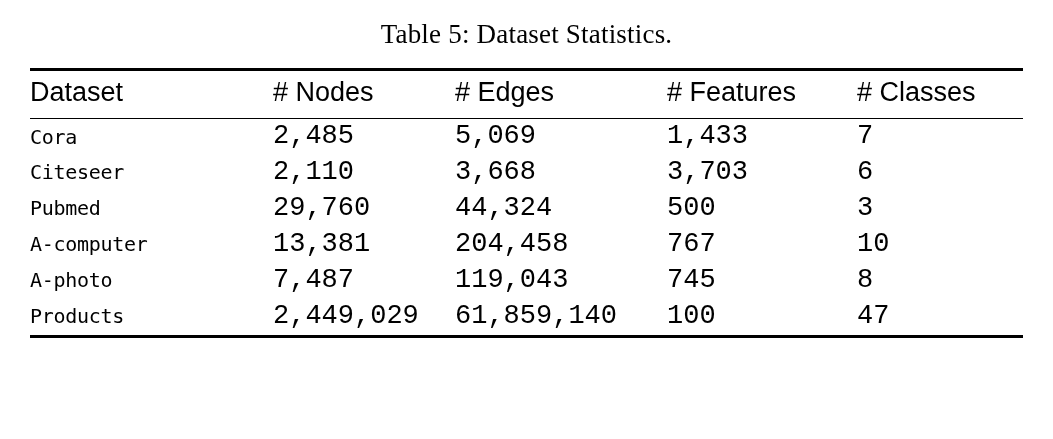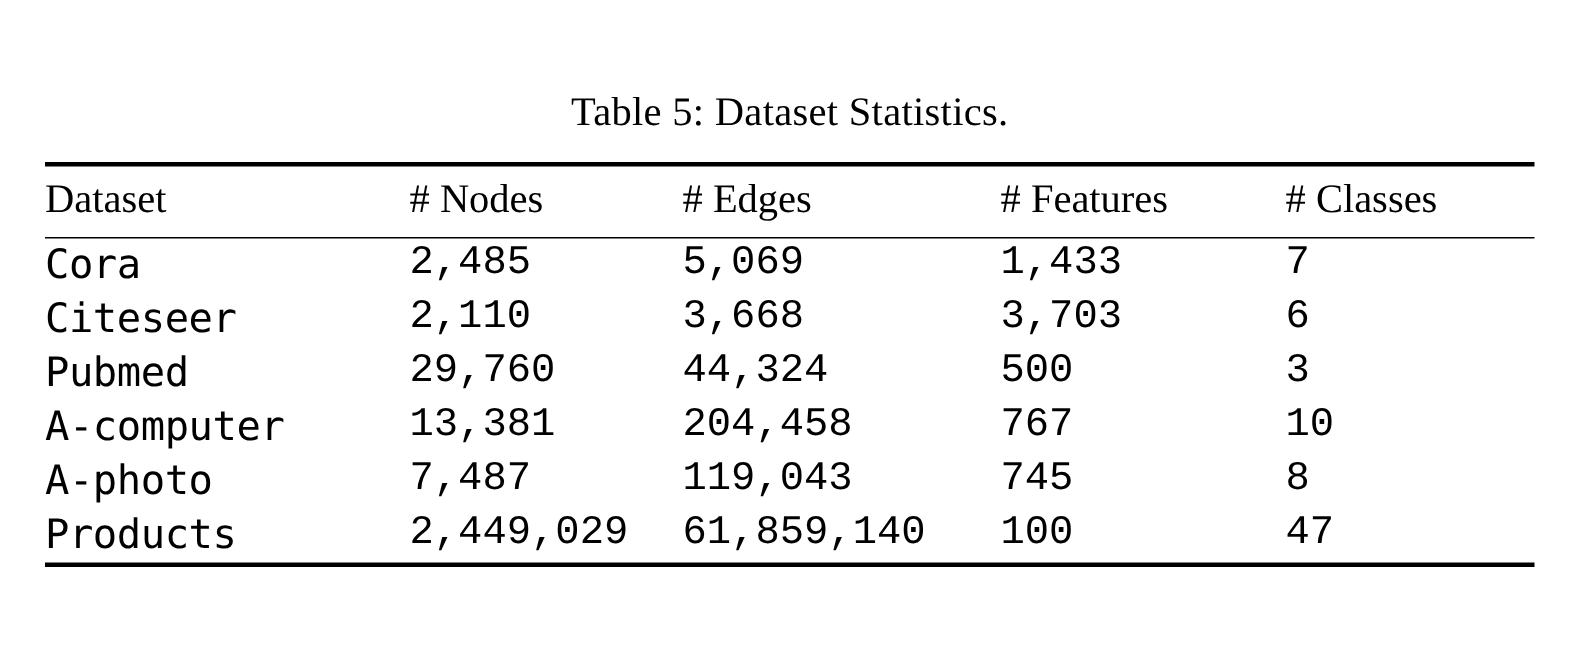--- a/index.html
+++ b/index.html
@@ -12,55 +12,54 @@
     height: 439px;
     font-family: "Liberation Serif", serif;
     color: #000000;
     overflow: hidden;
   }
   .page {
     position: relative;
     width: 1053px;
     height: 326px;
     box-sizing: border-box;
-    margin-top: 40px;
   }
   .caption {
     text-align: center;
     font-family: "Liberation Serif", serif;
     font-size: 27px;
     line-height: 1.2;
     padding-top: 18px;
     letter-spacing: 0.2px;
   }
   .table-wrap {
     margin: 18px 30px 0 30px;
   }
   table.stats {
     width: 993px;
     border-collapse: collapse;
     font-size: 27px;
   }
   table.stats thead th {
     font-weight: normal;
     text-align: left;
-    font-family: Liberation Serif, serif;
+    font-family: Liberation Sans, sans-serif;
     padding: 6px 0 10px 0;
     white-space: nowrap;
   }
   table.stats tbody td {
     text-align: left;
     font-family: Liberation Mono, monospace;
     padding: 2px 0 2px 0;
     white-space: nowrap;
     line-height: 1.18;
   }
   table.stats tbody td.mono {
     font-family: "DejaVu Sans Mono", monospace;
-    font-size: 27px;
+    font-size: 20px;
     letter-spacing: -0.3px;
   }
   
   .c0 { width: 243px; }
   .c1 { width: 182px; }
   .c2 { width: 212px; }
   .c3 { width: 190px; }
   .c4 { width: 166px; }
 
   .rule-top {

